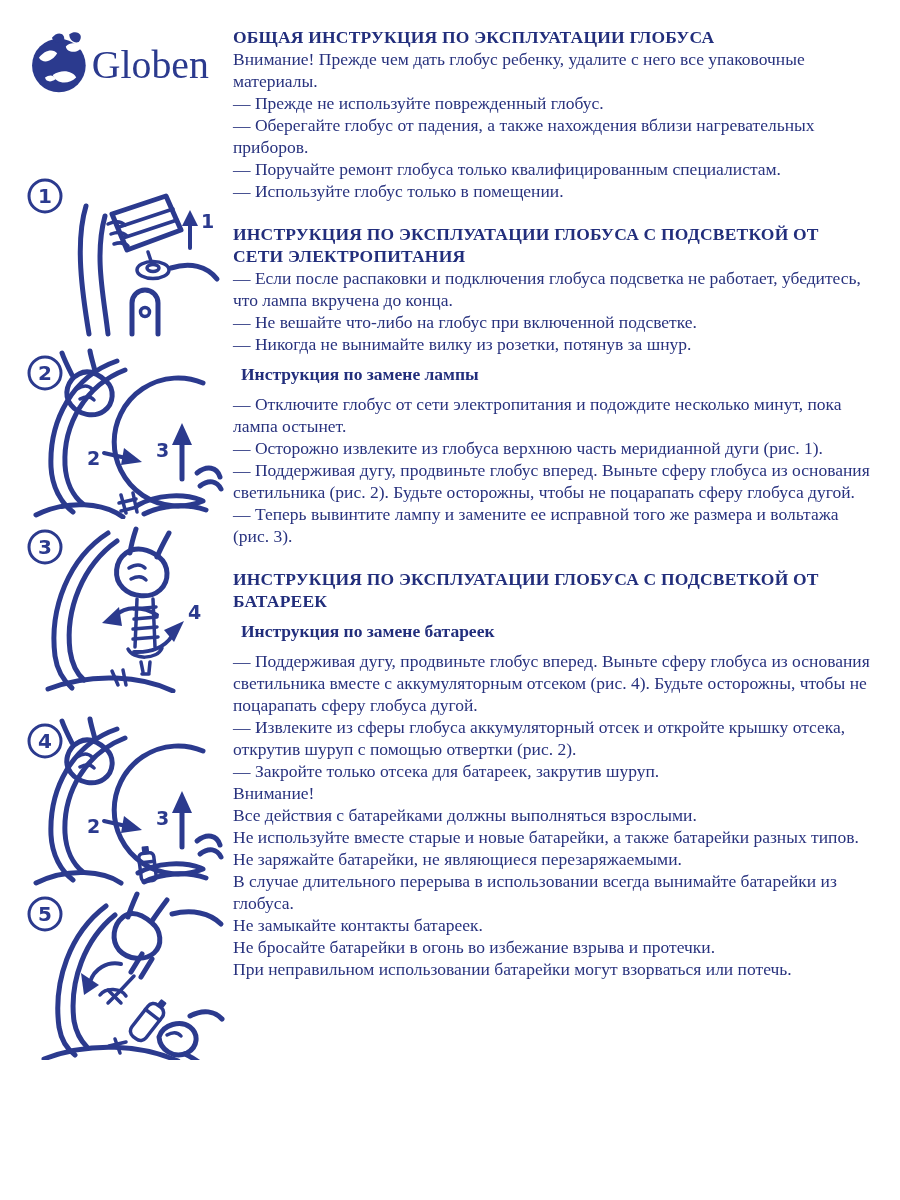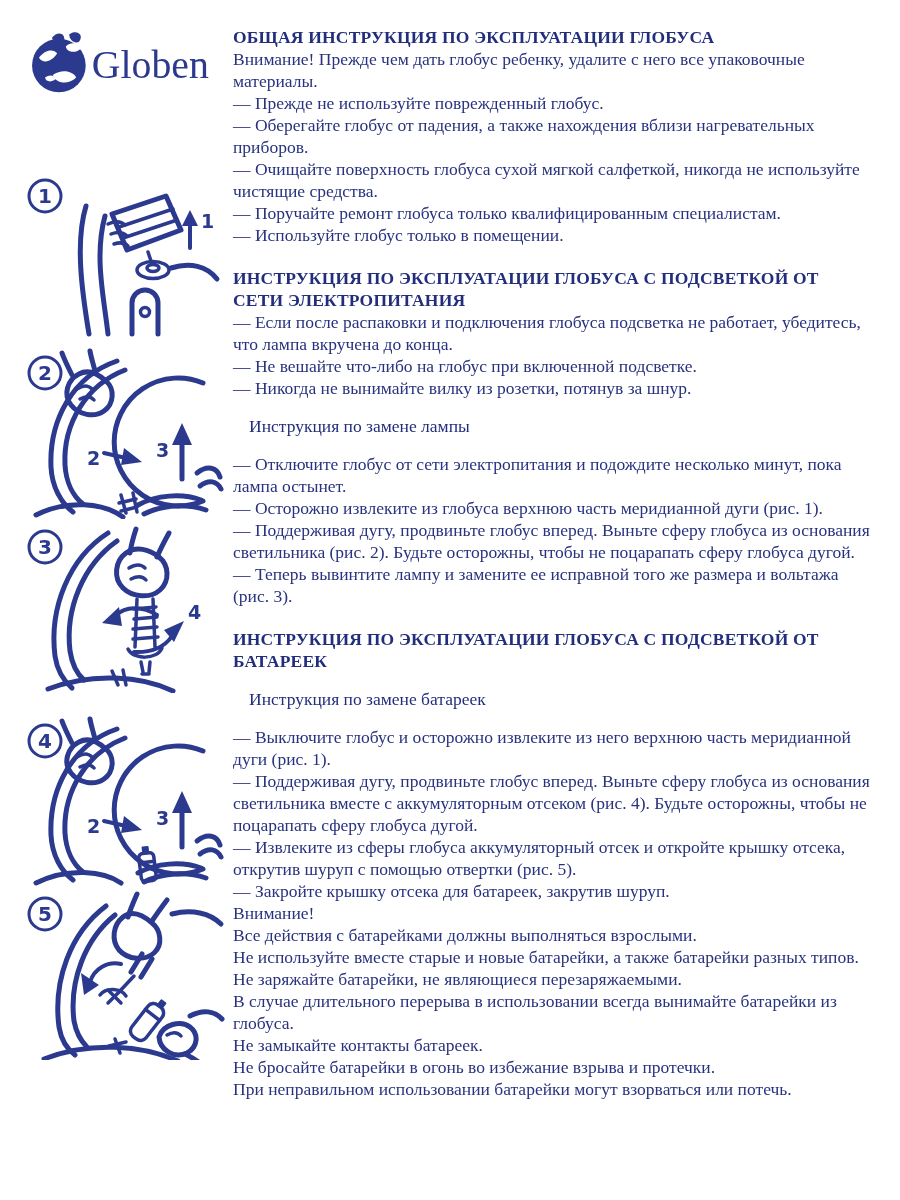--- a/index.html
+++ b/index.html
@@ -13,21 +13,21 @@
   .fig4 { top:715px; } .fig5 { top:888px; }
 
   .content { position:absolute; left:233px; top:26px; width:640px; }
   .section { margin:0 0 21px 0; }
   .section:last-child { margin-bottom:0; }
   h2.sec-title {
     margin:0; font-size:17.5px; line-height:22px; font-weight:bold;
     color:#222e7c; letter-spacing:0.2px;
   }
   p.para { margin:0; font-size:17.5px; line-height:22px; color:#28327e; }
-  p.subtitle { margin:16px; font-size:17.5px; line-height:22px; font-weight:normal; color:#222e7c; }
+  p.subtitle { margin:8px; font-size:17.5px; line-height:22px; font-weight:bold; color:#222e7c; }
 
   
   .ln  { fill:none; stroke:#2b3a8e; stroke-width:5; stroke-linecap:round; stroke-linejoin:round; }
   .ln4 { fill:none; stroke:#2b3a8e; stroke-width:4; stroke-linecap:round; stroke-linejoin:round; }
   .ln2 { fill:none; stroke:#2b3a8e; stroke-width:3.5; stroke-linecap:round; stroke-linejoin:round; }
   .fl  { fill:#2b3a8e; stroke:none; }
   .numc { fill:#ffffff; stroke:#2b3a8e; stroke-width:3; }
   .numt { fill:#2b3a8e; font:bold 20px "DejaVu Sans", sans-serif; text-anchor:middle; }
   .lbl  { fill:#2b3a8e; font:bold 19px "DejaVu Sans", sans-serif; }
   .brand { fill:#2b3a8e; font-family:"Liberation Serif", serif; font-size:46px; }
@@ -250,44 +250,42 @@
     </g>
   </svg>
 
   <div class="content">
 
     <div class="section">
       <h2 class="sec-title">ОБЩАЯ ИНСТРУКЦИЯ ПО ЭКСПЛУАТАЦИИ ГЛОБУСА</h2>
       <p class="para">Внимание! Прежде чем дать глобус ребенку, удалите с него все упаковочные материалы.</p>
       <p class="para">— Прежде не используйте поврежденный глобус.</p>
       <p class="para">— Оберегайте глобус от падения, а также нахождения вблизи нагревательных приборов.</p>
-      <p class="para">— Очищайте поверхность глобуса сухой мягкой салфеткой, никогда не используйте чистящие средства.</p>
       <p class="para">— Поручайте ремонт глобуса только квалифицированным специалистам.</p>
       <p class="para">— Используйте глобус только в помещении.</p>
     </div>
 
     <div class="section">
       <h2 class="sec-title">ИНСТРУКЦИЯ ПО ЭКСПЛУАТАЦИИ ГЛОБУСА С ПОДСВЕТКОЙ ОТ СЕТИ ЭЛЕКТРОПИТАНИЯ</h2>
       <p class="para">— Если после распаковки и подключения глобуса подсветка не работает, убедитесь, что лампа вкручена до конца.</p>
       <p class="para">— Не вешайте что-либо на глобус при включенной подсветке.</p>
       <p class="para">— Никогда не вынимайте вилку из розетки, потянув за шнур.</p>
       <p class="subtitle">Инструкция по замене лампы</p>
       <p class="para">— Отключите глобус от сети электропитания и подождите несколько минут, пока лампа остынет.</p>
       <p class="para">— Осторожно извлеките из глобуса верхнюю часть меридианной дуги (рис. 1).</p>
       <p class="para">— Поддерживая дугу, продвиньте глобус вперед. Выньте сферу глобуса из основания светильника (рис. 2). Будьте осторожны, чтобы не поцарапать сферу глобуса дугой.</p>
       <p class="para">— Теперь вывинтите лампу и замените ее исправной того же размера и вольтажа (рис. 3).</p>
     </div>
 
     <div class="section">
       <h2 class="sec-title">ИНСТРУКЦИЯ ПО ЭКСПЛУАТАЦИИ ГЛОБУСА С ПОДСВЕТКОЙ ОТ БАТАРЕЕК</h2>
       <p class="subtitle">Инструкция по замене батареек</p>
-      <p class="para">— Выключите глобус и осторожно извлеките из него верхнюю часть меридианной дуги (рис. 1).</p>
       <p class="para">— Поддерживая дугу, продвиньте глобус вперед. Выньте сферу глобуса из основания светильника вместе с аккумуляторным отсеком (рис. 4). Будьте осторожны, чтобы не поцарапать сферу глобуса дугой.</p>
-      <p class="para">— Извлеките из сферы глобуса аккумуляторный отсек и откройте крышку отсека, открутив шуруп с помощью отвертки (рис. 5).</p>
-      <p class="para">— Закройте крышку отсека для батареек, закрутив шуруп.</p>
+      <p class="para">— Извлеките из сферы глобуса аккумуляторный отсек и откройте крышку отсека, открутив шуруп с помощью отвертки (рис. 2).</p>
+      <p class="para">— Закройте только отсека для батареек, закрутив шуруп.</p>
       <p class="para">Внимание!</p>
       <p class="para">Все действия с батарейками должны выполняться взрослыми.</p>
       <p class="para">Не используйте вместе старые и новые батарейки, а также батарейки разных типов.</p>
       <p class="para">Не заряжайте батарейки, не являющиеся перезаряжаемыми.</p>
       <p class="para">В случае длительного перерыва в использовании всегда вынимайте батарейки из глобуса.</p>
       <p class="para">Не замыкайте контакты батареек.</p>
       <p class="para">Не бросайте батарейки в огонь во избежание взрыва и протечки.</p>
       <p class="para">При неправильном использовании батарейки могут взорваться или потечь.</p>
     </div>
 

